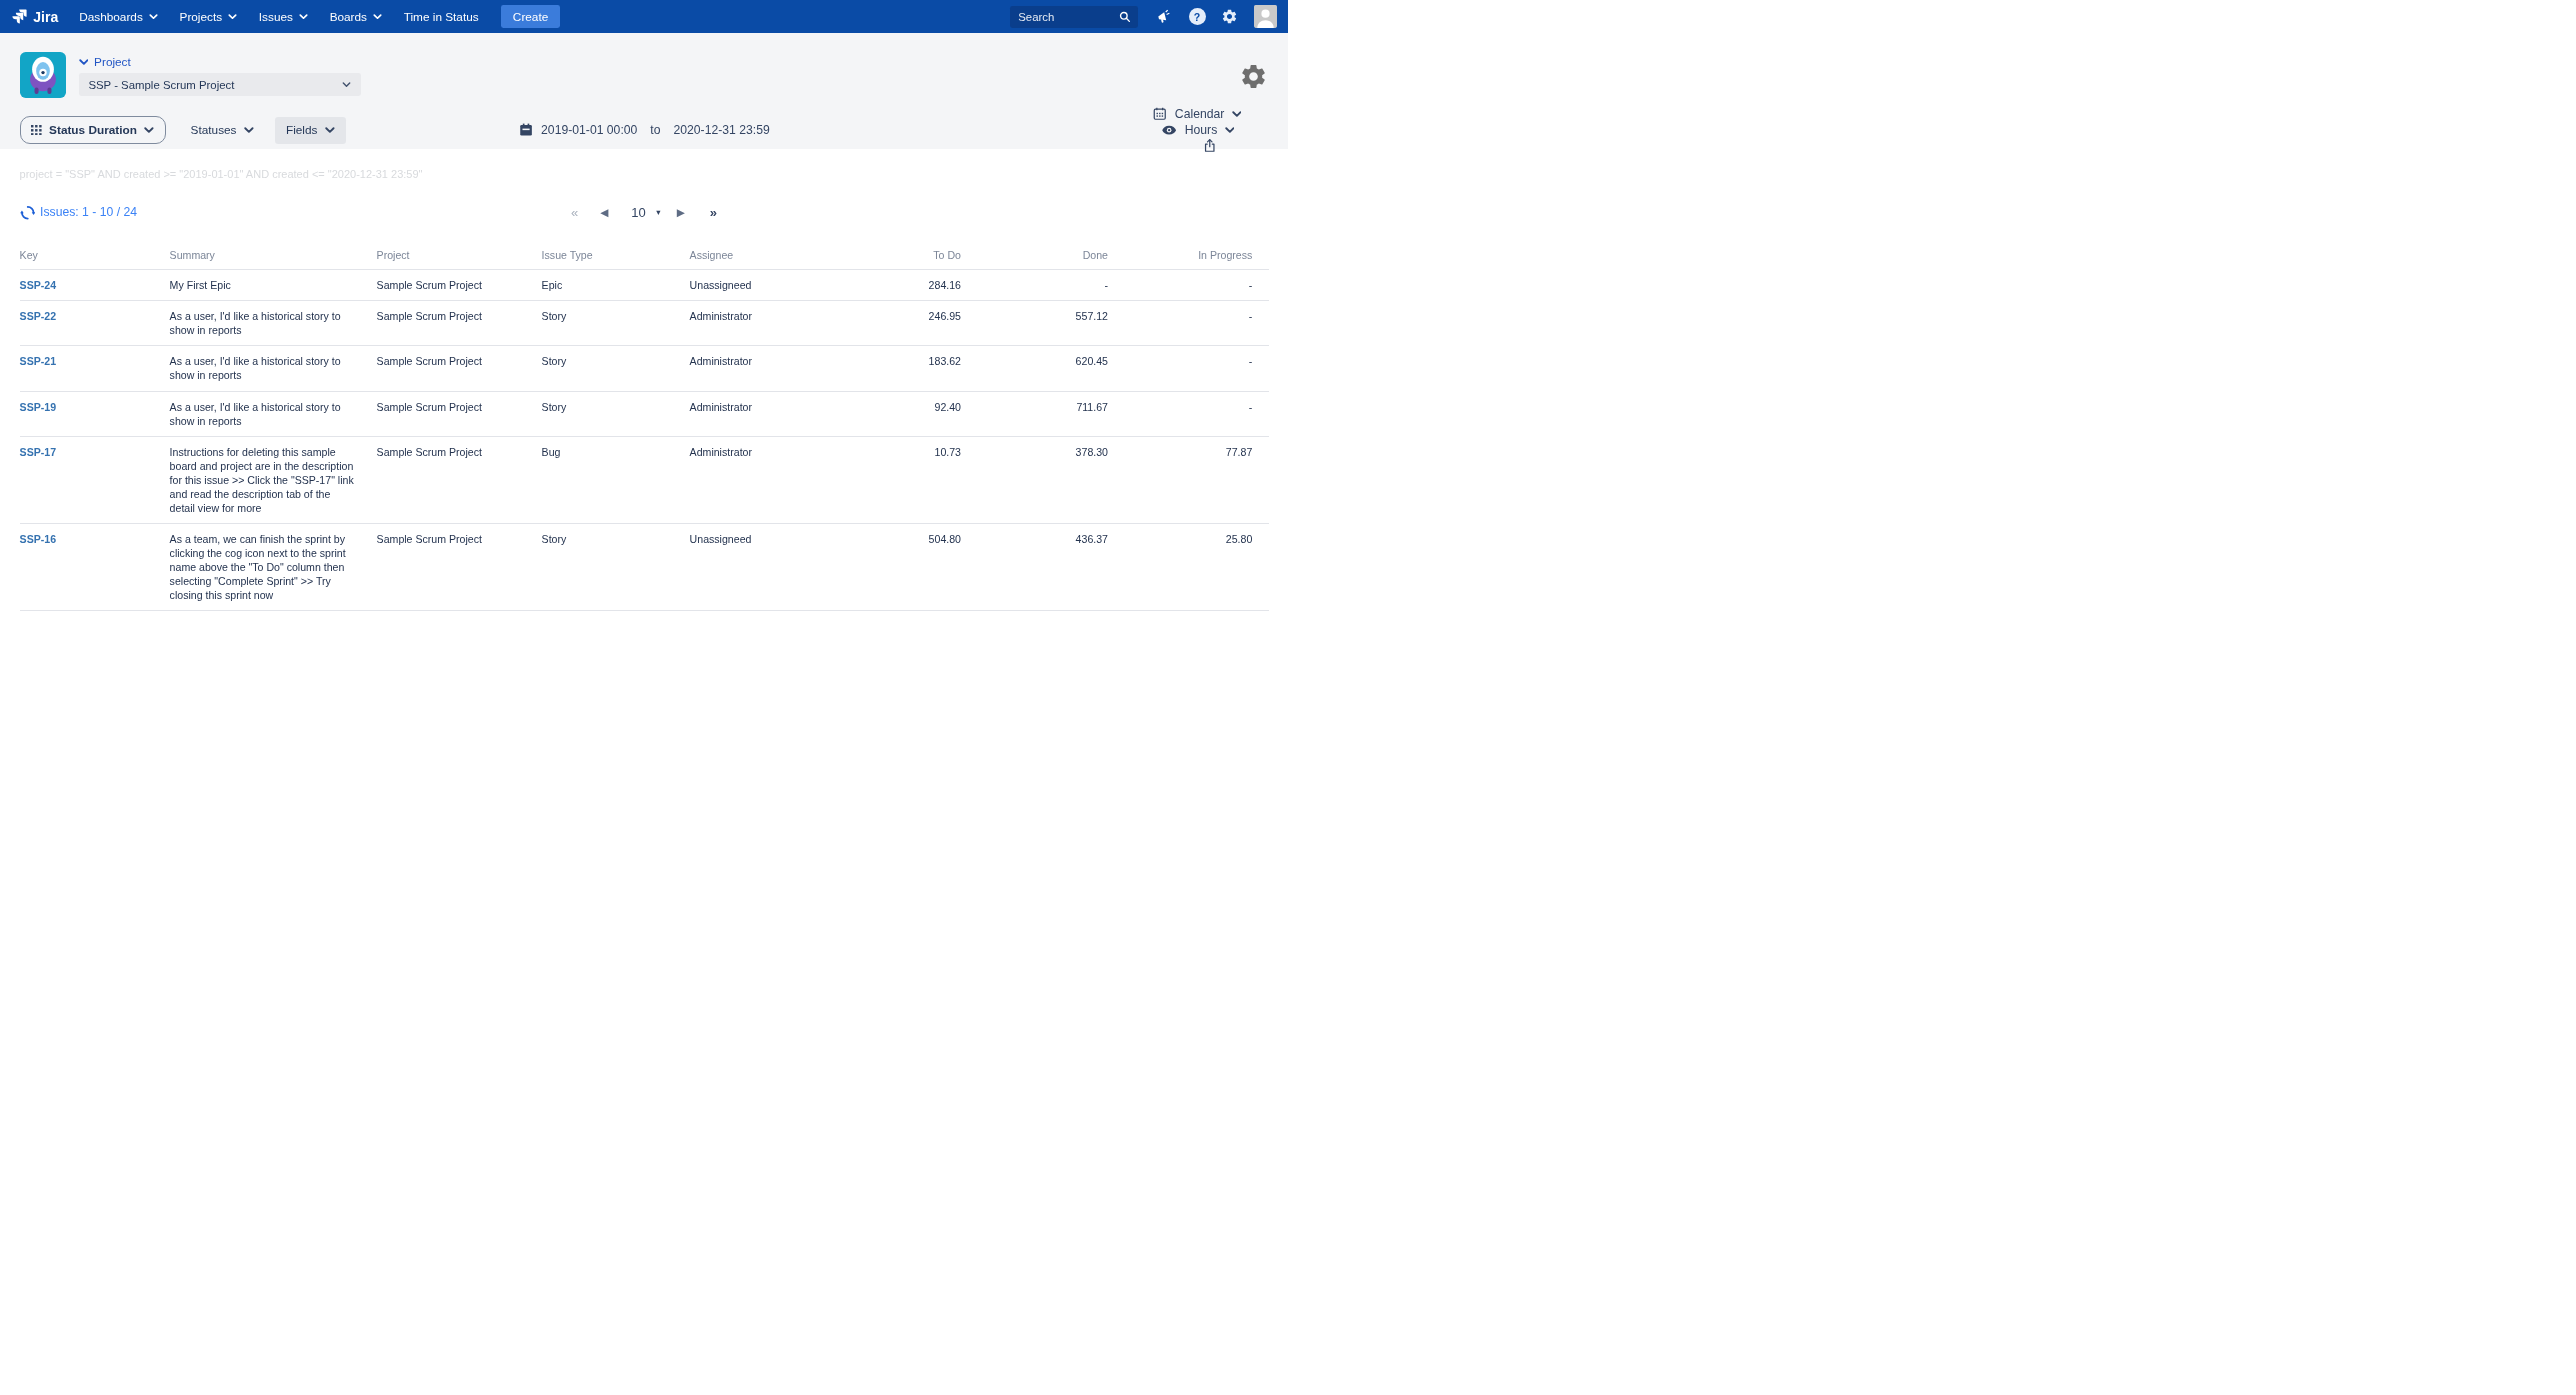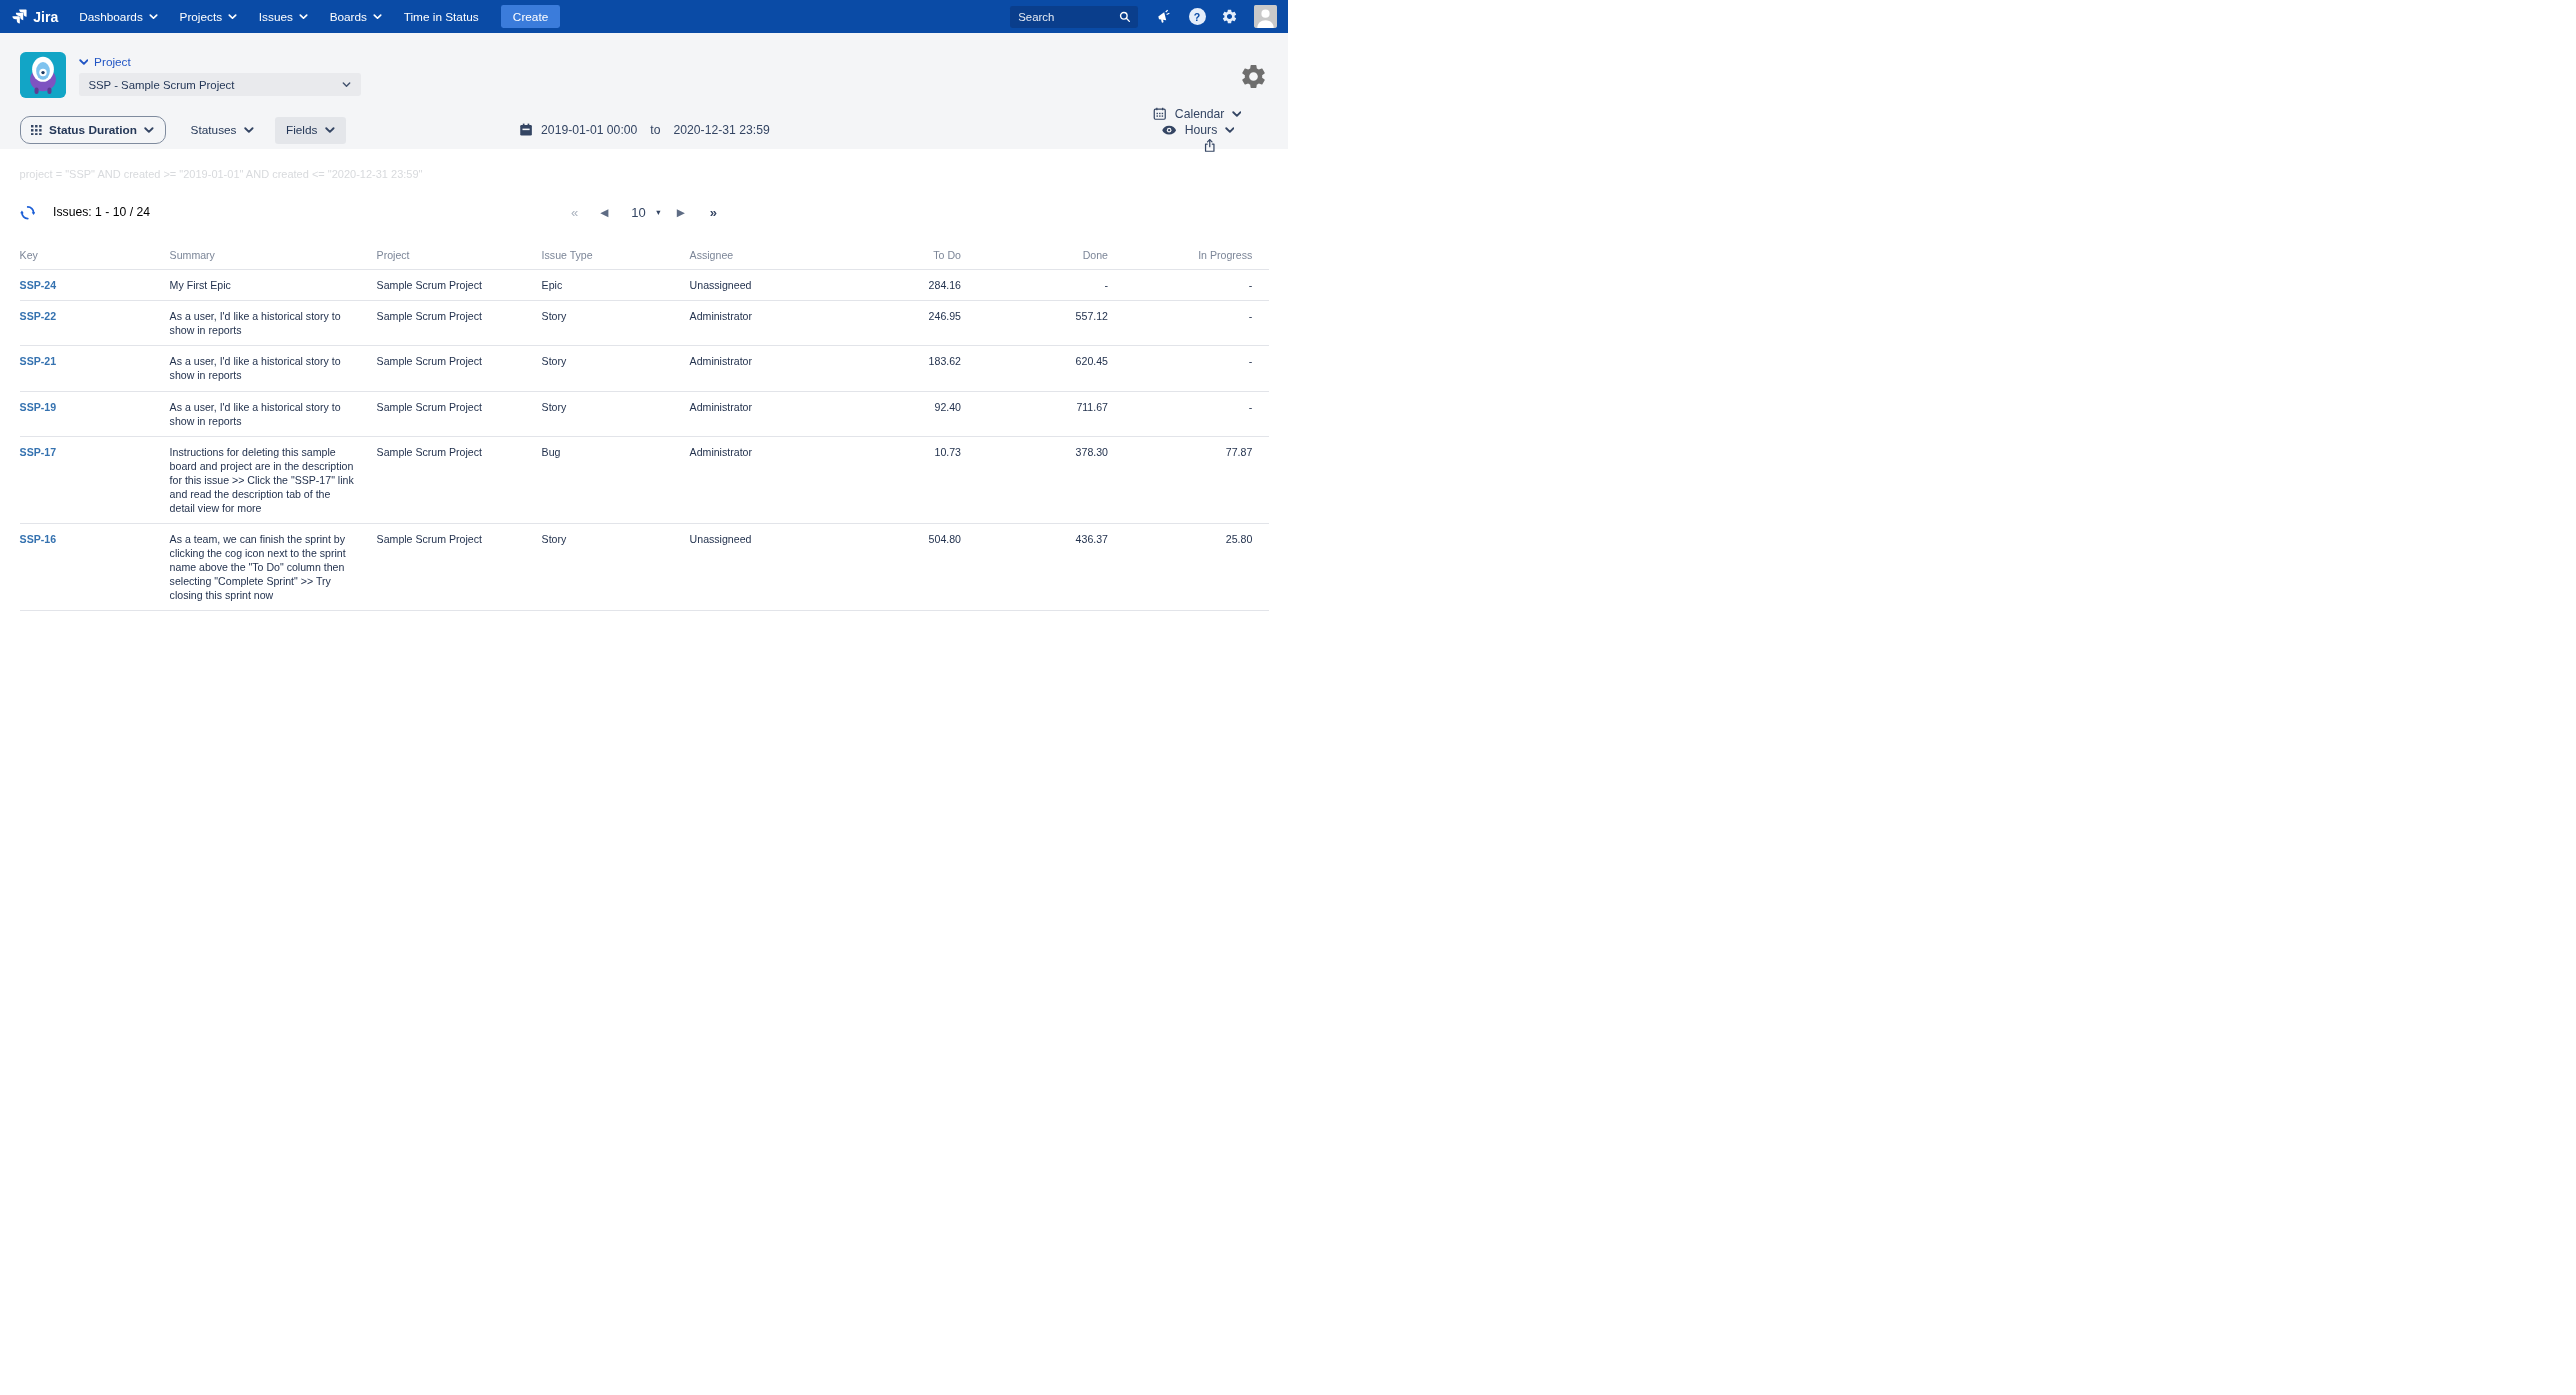--- a/index.html
+++ b/index.html
@@ -43,21 +43,21 @@
   .right-group { margin-left:auto; display:flex; align-items:center; color:#344563;flex-direction:column; }
   .tool-dd { display:flex; align-items:center; gap:7.3px; font-size:12.2px; cursor:pointer; }
   .tool-dd.cal { margin-right:27px; }
   .tool-dd.hrs { margin-right:25px; }
   .export-btn { cursor:pointer; display:flex; }
 
   
   .content { padding:0 19.6px; }
   .jql { margin-top:19.6px; font-size:11px; color:#D8DADD; }
   .results-row { margin-top:19.6px; position:relative; height:24.4px; display:flex; align-items:center; }
-  .issues { display:flex; align-items:center; gap:18px; font-size:12.2px; color:#000000; }
+  .issues { display:flex; align-items:center; gap:5px; font-size:12.2px; color:#3b82f6; }
   .refresh { cursor:pointer; display:flex; }
   .pagination { position:absolute; left:50%; transform:translateX(-50%); display:flex; align-items:center; }
   .pg { cursor:pointer; line-height:1; }
   .pg-first { color:#A9B1BD; font-size:13px; }
   .pg-prev  { color:#5E6C84; font-size:10.6px; margin-left:22px; }
   .pg-size  { margin-left:23px; font-size:13px; color:#344563; }
   .pg-dd    { margin-left:9px; font-size:7.3px; color:#344563; }
   .pg-next  { margin-left:14.7px; color:#5E6C84; font-size:10.6px; }
   .pg-last  { margin-left:25px; color:#344563; font-size:13px; font-weight:700; }
 

